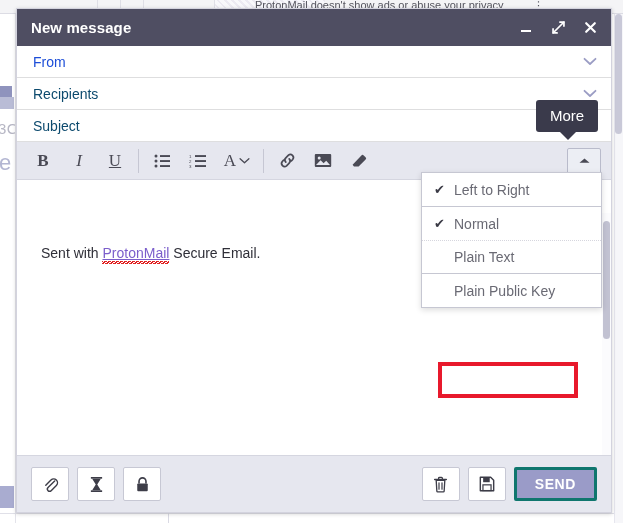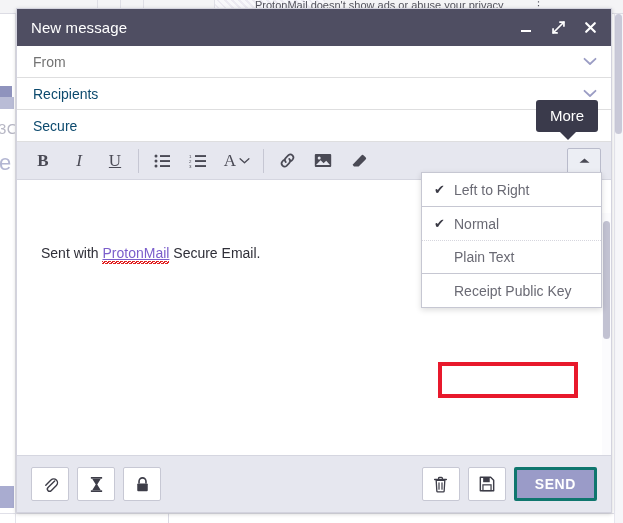--- a/index.html
+++ b/index.html
@@ -76,42 +76,42 @@
 
   
   #titlebar {
     height: 37px; flex: 0 0 37px;
     background: #4f4e62;
     display: flex; align-items: center;
     padding: 0 6px 0 14px;
     position: relative;
   }
   #composer-title {
-    color: #ffffff; font-size: 15px; font-weight: 400;
+    color: #ffffff; font-size: 15px; font-weight: 700;
     letter-spacing: 0.1px;
   }
   #titlebar-controls {
     margin-left: auto; display: flex; align-items: center; gap: 2px;
   }
   .win-btn {
     width: 30px; height: 30px;
     display: flex; align-items: center; justify-content: center;
     color: #ffffff; cursor: pointer;
   }
   .win-btn svg { display: block; }
 
   
   .field-row {
     height: 32px; flex: 0 0 32px;
     display: flex; align-items: center;
     border-bottom: 1px solid #dededf;
     padding: 0 10px 0 16px;
     background: #ffffff;
   }
-  .field-label { font-size: 14px; color: #737373; }
+  .field-label { font-size: 14px; color: #1d4ed8; }
   .field-label.placeholder { color: #0c4a6e; }
   .field-chevron {
     margin-left: auto; color: #9b9dc4; display: flex; align-items: center;
     cursor: pointer; padding: 0 4px;
   }
   #subject-row { border-bottom: 1px solid #dededf; }
 
   
   #format-toolbar {
     height: 38px; flex: 0 0 38px;
@@ -326,21 +326,21 @@
   <div class="field-row">
     <span class="field-label placeholder">Recipients</span>
     <span class="field-chevron">
       <svg width="14" height="9" viewBox="0 0 14 9" aria-hidden="true">
         <path d="M1.5 1.8 L7 7 L12.5 1.8" stroke="#9b9dc4" stroke-width="1.8" fill="none" stroke-linecap="round" stroke-linejoin="round"></path>
       </svg>
     </span>
   </div>
 
   <div class="field-row" id="subject-row">
-    <span class="field-label placeholder">Secure</span>
+    <span class="field-label placeholder">Subject</span>
   </div>
 
   <div id="format-toolbar">
     <div class="tb-btn">
       <span style="font-family:'Liberation Serif',serif;font-weight:bold;font-size:17px;">B</span>
     </div>
     <div class="tb-btn">
       <span style="font-family:'Liberation Serif',serif;font-style:italic;font-size:17px;">I</span>
     </div>
     <div class="tb-btn">
@@ -462,18 +462,18 @@
       <div class="menu-item">
         <span class="menu-check">✔</span>
         <span class="menu-label">Normal</span>
       </div>
       <div class="menu-item indent">
         <span class="menu-label">Plain Text</span>
       </div>
     </div>
     <div class="menu-group">
       <div class="menu-item indent">
-        <span class="menu-label">Receipt Public Key</span>
+        <span class="menu-label">Plain Public Key</span>
       </div>
     </div>
   </div>
 
 <div id="annotation-box"></div>
 
 </body></html>

